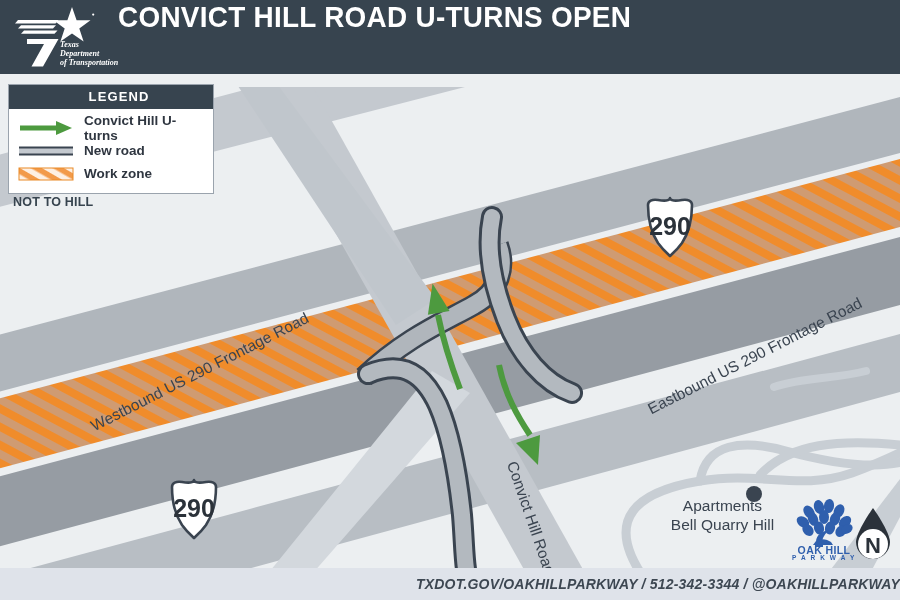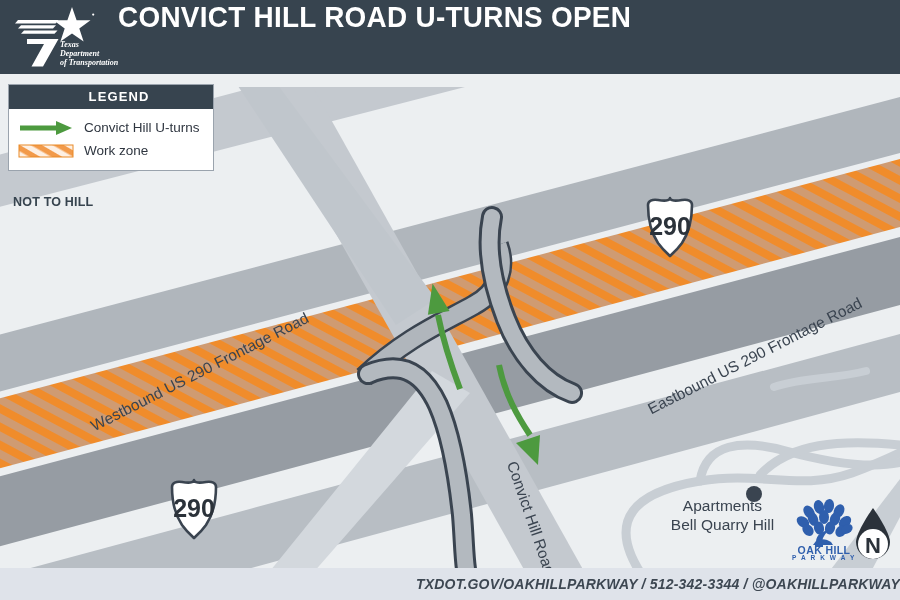--- a/index.html
+++ b/index.html
@@ -21,21 +21,21 @@
   #map svg{display:block;}
 
   .maplabel{position:absolute;color:#3a4450;font-size:15.5px;white-space:nowrap;
             transform-origin:left top;pointer-events:none;}
 
   
   #legend{position:absolute;left:8px;top:84px;width:204px;
           border:1px solid #9aa3ad;background:#ffffff;z-index:30;}
   #legend-header{background:#37444f;color:#fff;font-size:13px;font-weight:bold;
                  letter-spacing:1.1px;text-align:center;padding:4px 0 5px 16px;}
-  #legend-body{padding:7px 12px 8px 0;}
+  #legend-body{padding:7px 12px 8px 0;font-weight:bold;}
   .legend-row{display:flex;align-items:center;height:23px;padding:0 0 0 9px;}
   .legend-sym{width:58px;flex:0 0 auto;display:flex;align-items:center;}
   .legend-txt{font-size:13.5px;color:#2f3640;margin-left:8px;}
 
   #not-to-scale{position:absolute;left:13px;top:195px;font-size:12.5px;font-weight:bold;
                 color:#37444f;letter-spacing:.2px;z-index:30;}
 
   
   #apartments-label{position:absolute;left:655px;top:496px;width:135px;text-align:center;
                     font-size:15.5px;color:#3a4450;line-height:19px;z-index:20;}
@@ -192,20 +192,30 @@
       <div class="legend-row">
         <div class="legend-sym">
           <svg width="56" height="16" viewBox="0 0 56 16">
             <line x1="2" y1="8" x2="40" y2="8" stroke="#4d9a3f" stroke-width="5"></line>
             <polygon points="38,1 54,8 38,15" fill="#4d9a3f"></polygon>
           </svg>
         </div>
         <div class="legend-txt">Convict Hill U-turns</div>
       </div>
 
+      <div class="legend-row">
+        <div class="legend-sym">
+          <svg width="56" height="14" viewBox="0 0 56 14">
+            <rect x="1" y="3" width="54" height="8" fill="#c4c9cf"></rect>
+            <line x1="1" y1="3.5" x2="55" y2="3.5" stroke="#3a4450" stroke-width="1.8"></line>
+            <line x1="1" y1="10.5" x2="55" y2="10.5" stroke="#3a4450" stroke-width="1.8"></line>
+          </svg>
+        </div>
+        <div class="legend-txt">New road</div>
+      </div>
 
       <div class="legend-row">
         <div class="legend-sym">
           <svg width="56" height="14" viewBox="0 0 56 14">
             <defs>
               <pattern id="lghatch" width="11" height="11" patternUnits="userSpaceOnUse" patternTransform="rotate(-60)">
                 <rect width="11" height="11" fill="#f29a4a"></rect>
                 <rect width="5.5" height="11" fill="#ffffff" opacity=".85"></rect>
               </pattern>
             </defs>

